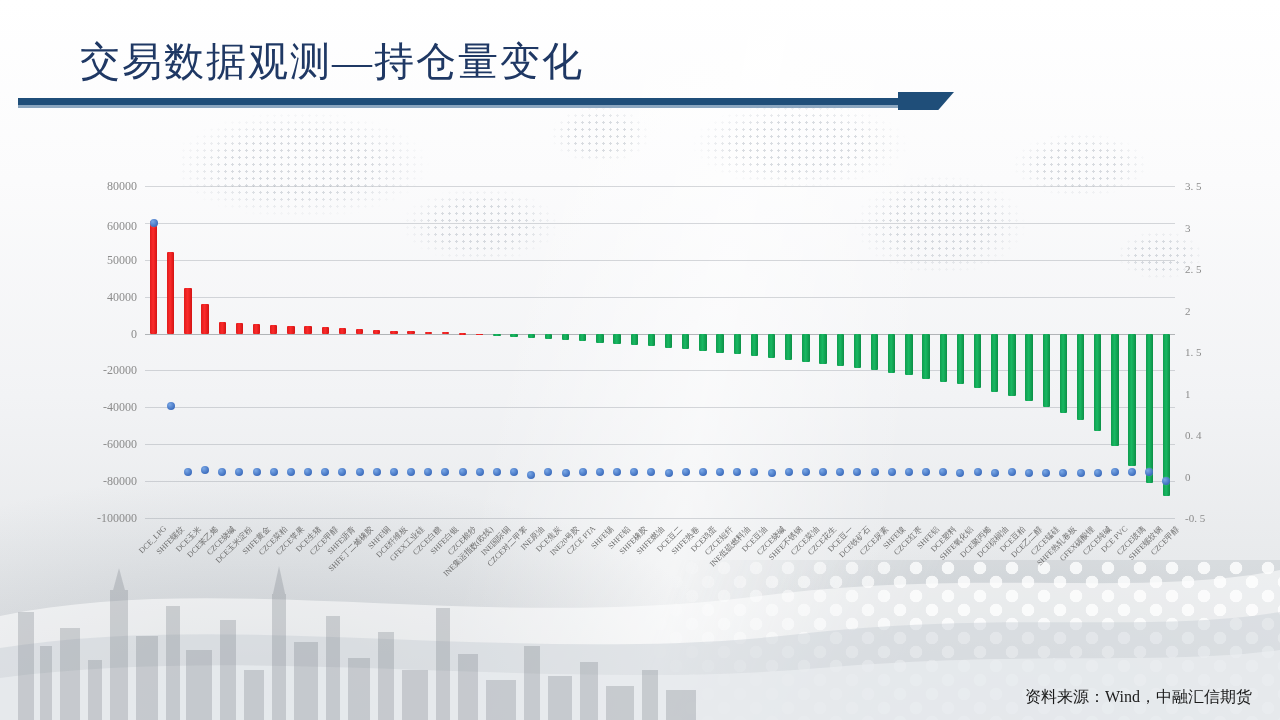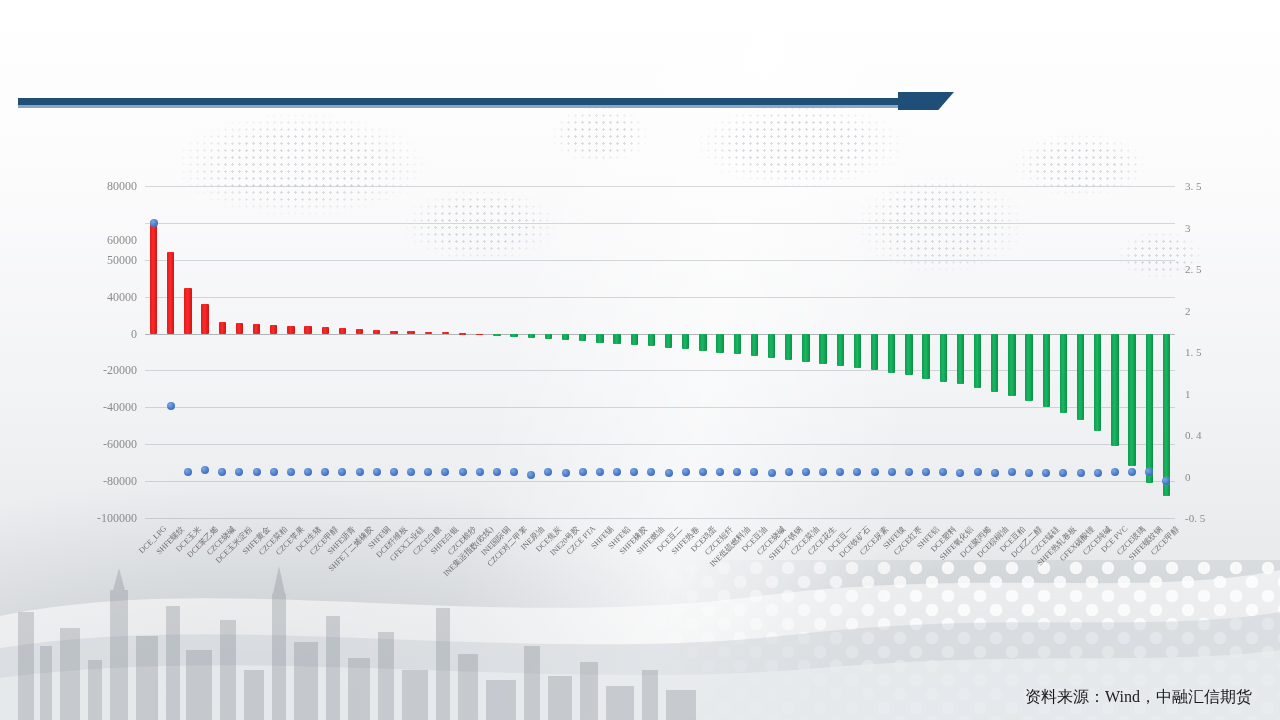--- a/index.html
+++ b/index.html
@@ -176,31 +176,32 @@
     <rect x="524" y="96" width="16" height="74"></rect>
     <rect x="548" y="126" width="24" height="44"></rect>
     <rect x="580" y="112" width="18" height="58"></rect>
     <rect x="606" y="136" width="28" height="34"></rect>
     <rect x="642" y="120" width="16" height="50"></rect>
     <rect x="666" y="140" width="30" height="30"></rect>
   </g>
 </svg>
 
 <div class="title-wrap">
+  <div class="title-text">交易数据观测—持仓量变化</div>
   <div class="title-rule"></div>
   <div class="title-rule-2"></div>
   <div class="title-tail"></div>
 </div>
 
 <div class="chart">
   <div class="plot" id="plot">
       <div class="gridline" style="top: 0px;"></div>
       <div class="ylabel" style="top: 0px;">80000</div>
       <div class="gridline" style="top: 36.8889px;"></div>
-      <div class="ylabel" style="top: 54px;">60000</div>
+      <div class="ylabel" style="top: 40px;">60000</div>
       <div class="gridline" style="top: 73.7778px;"></div>
       <div class="ylabel" style="top: 73.7778px;">50000</div>
       <div class="gridline" style="top: 110.667px;"></div>
       <div class="ylabel" style="top: 110.667px;">40000</div>
       <div class="zeroline" style="top: 147.556px;"></div>
       <div class="ylabel" style="top: 147.556px;">0</div>
       <div class="gridline" style="top: 184.444px;"></div>
       <div class="ylabel" style="top: 184.444px; text-align: right;">-20000</div>
       <div class="gridline" style="top: 221.333px;"></div>
       <div class="ylabel" style="top: 221.333px;">-40000</div>

